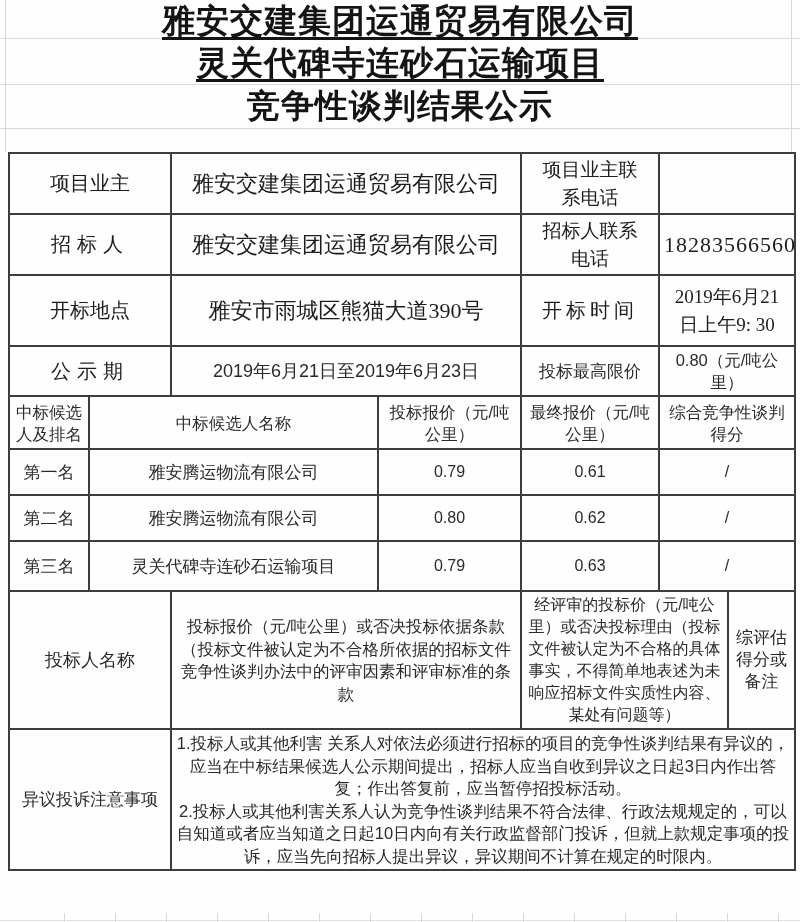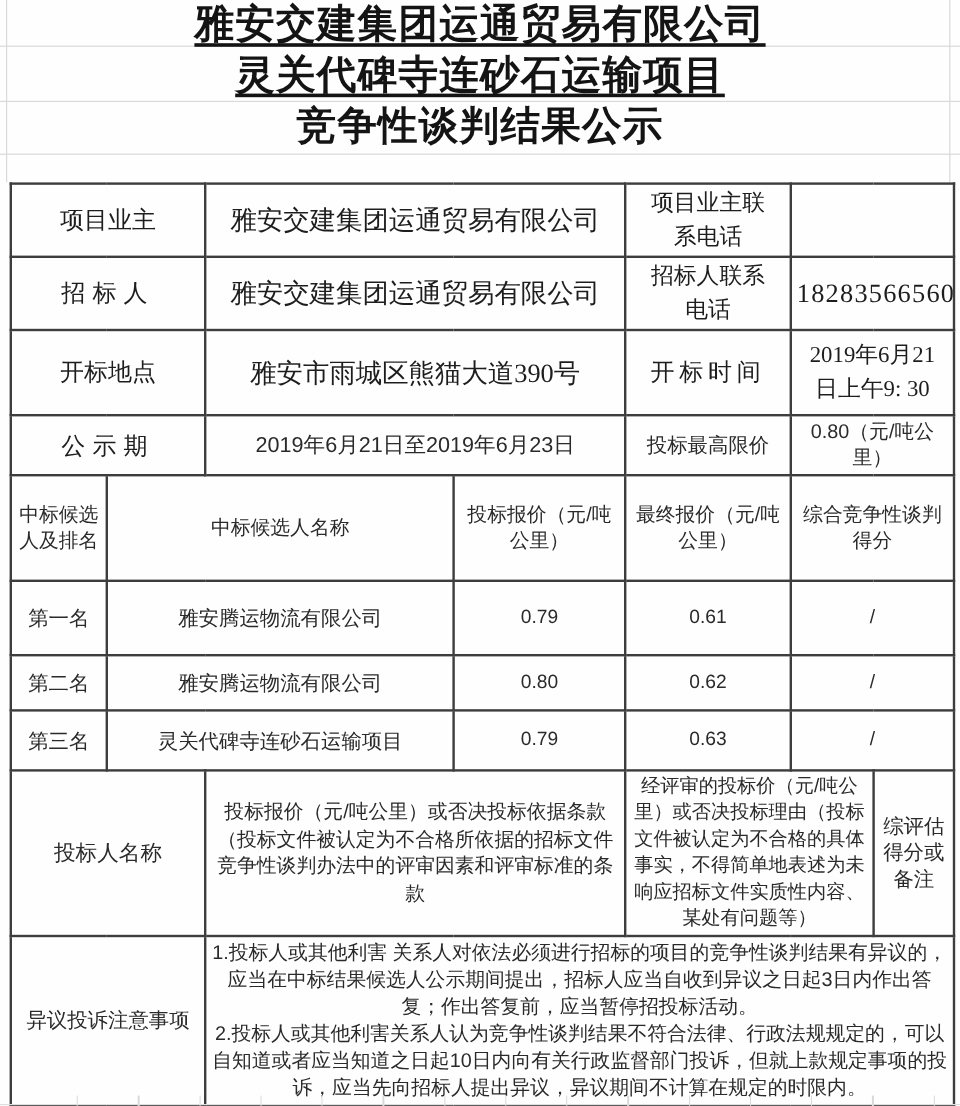--- a/index.html
+++ b/index.html
@@ -105,32 +105,32 @@
         <td colspan="2" class="serif val-sm pre">2019年6月21
 日上午9: 30</td>
       </tr>
       <tr style="height:49px">
         <td colspan="2" class="serif lbl ls3">公示期</td>
         <td colspan="2" class="sans-val">2019年6月21日至2019年6月23日</td>
         <td class="sans-val" style="font-size:17px">投标最高限价</td>
         <td colspan="2" class="hdr pre">0.80（元/吨公
 里）</td>
       </tr>
-      <tr style="height:88px">
+      <tr style="height:53px">
         <td class="hdr pre">中标候选
 人及排名</td>
         <td colspan="2" class="hdr">中标候选人名称</td>
         <td class="hdr pre">投标报价（元/吨
 公里）</td>
         <td class="hdr pre">最终报价（元/吨
 公里）</td>
         <td colspan="2" class="hdr pre">综合竞争性谈判
 得分</td>
       </tr>
-      <tr style="height:62px">
+      <tr style="height:46px">
         <td class="name">第一名</td>
         <td colspan="2" class="name">雅安腾运物流有限公司</td>
         <td class="num">0.79</td>
         <td class="num">0.61</td>
         <td colspan="2" class="num">/</td>
       </tr>
       <tr style="height:46px">
         <td class="name">第二名</td>
         <td colspan="2" class="name">雅安腾运物流有限公司</td>
         <td class="num">0.80</td>

